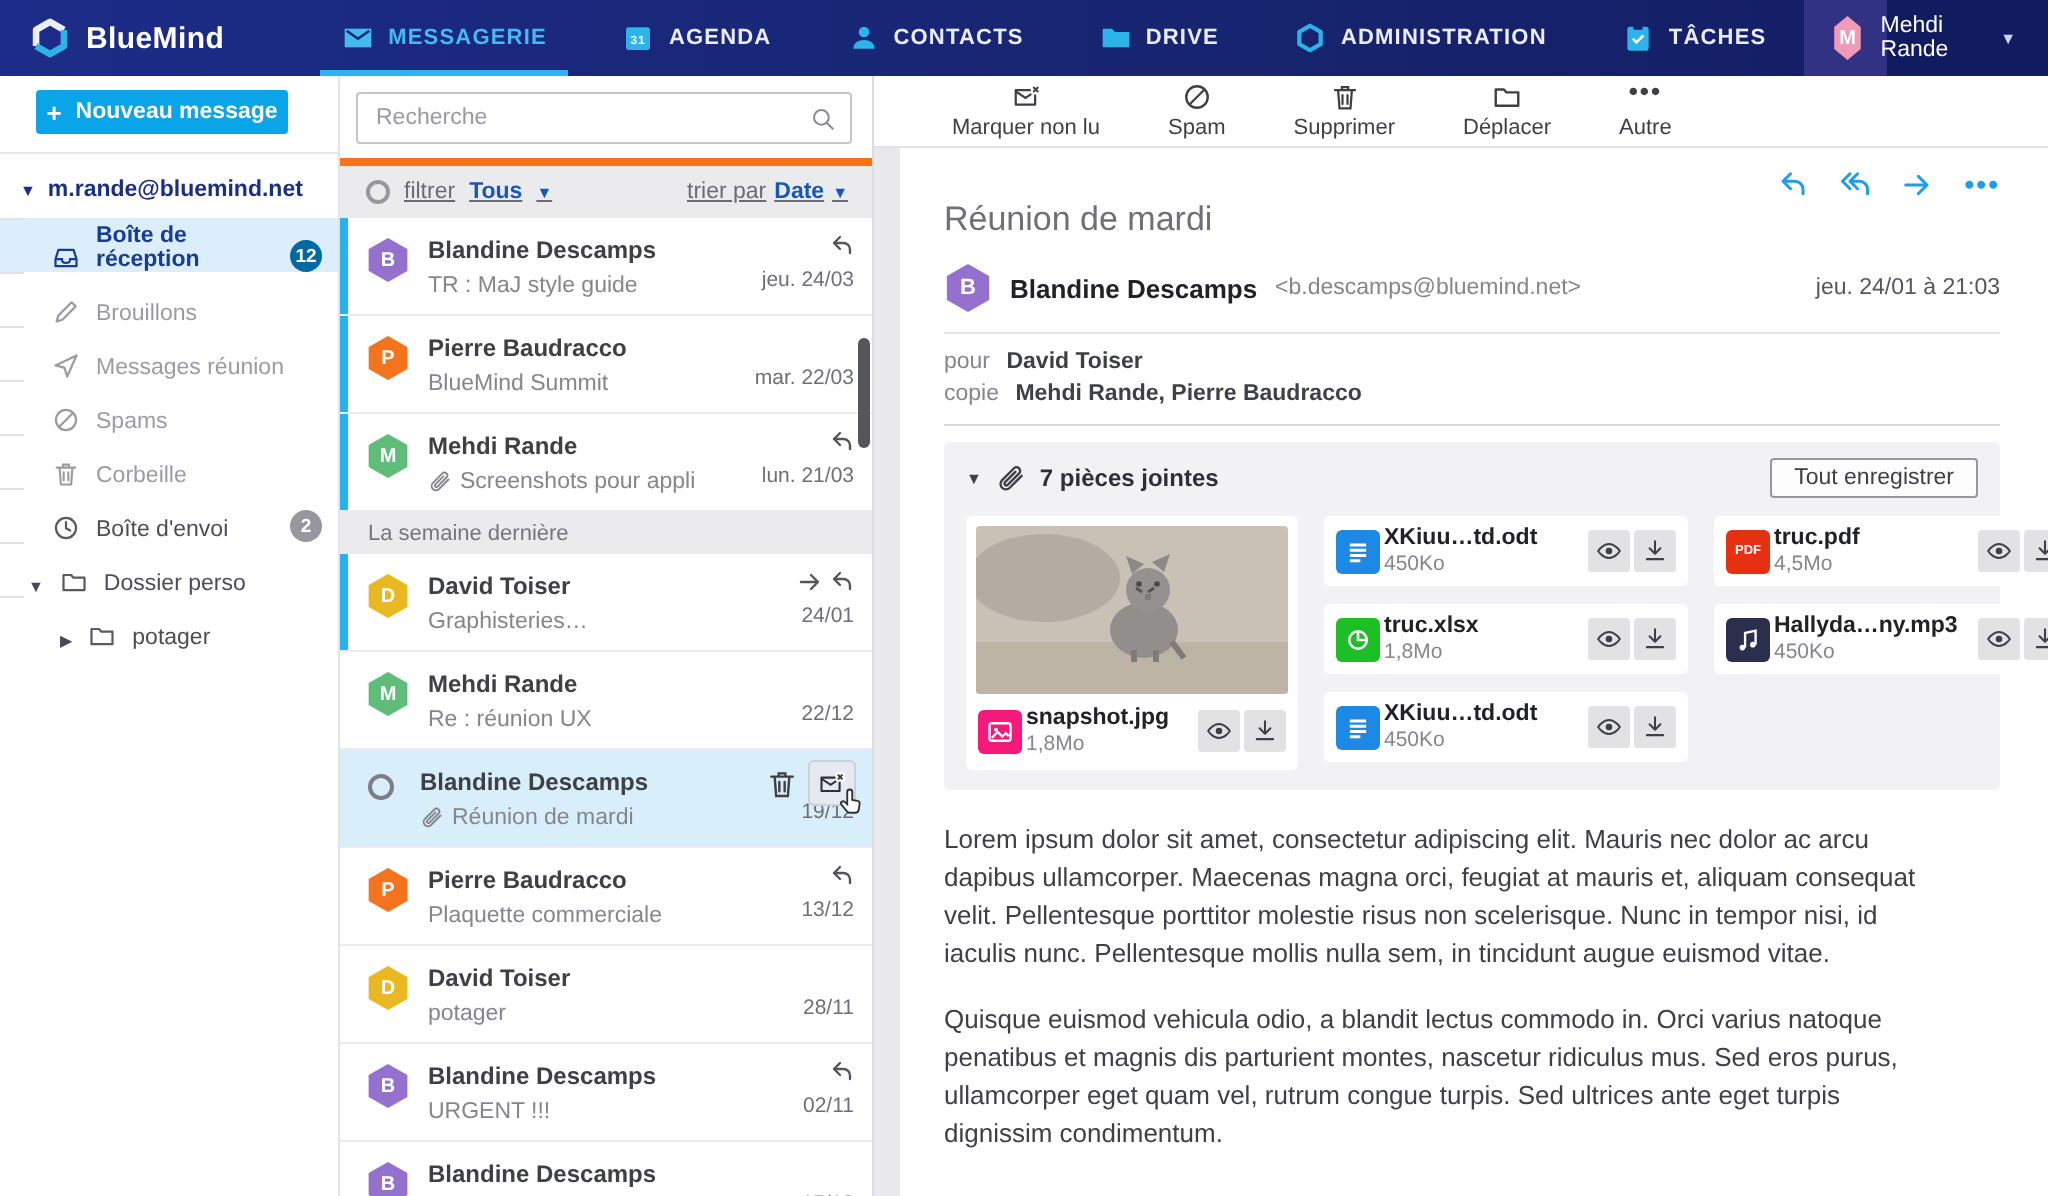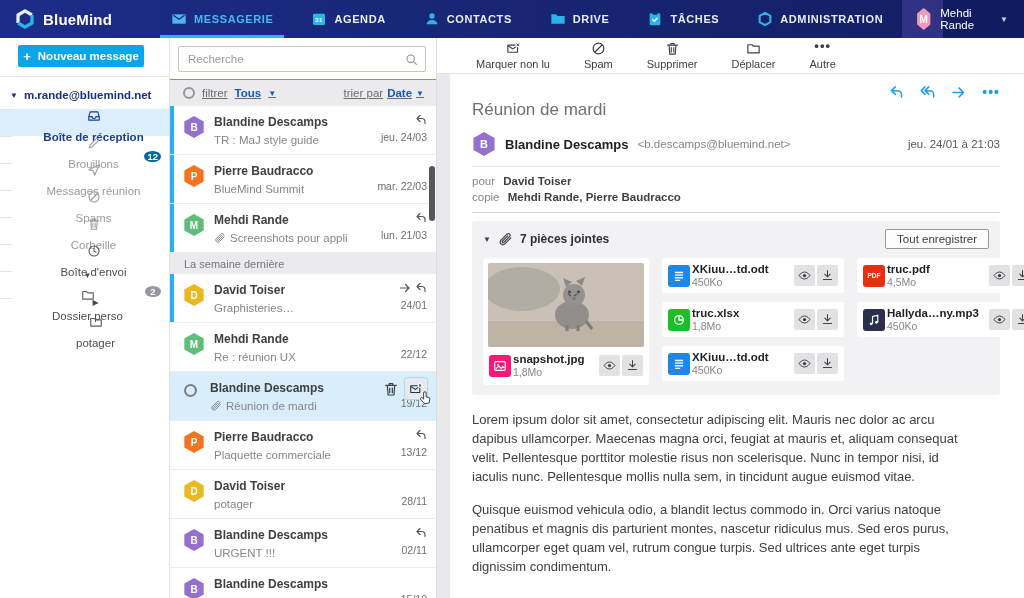--- a/index.html
+++ b/index.html
@@ -34,33 +34,33 @@
   
   .compose { display:flex; align-items:center; gap:7px; margin:7px 0 9px 18px; width:126px; height:22px;
     background:#0aa5e9; color:#fff; border:none; border-radius:2px; font-size:11.5px; font-weight:700;
     font-family:inherit; justify-content:center; cursor:pointer; }
   .compose .plus { font-size:13px; font-weight:700; }
   .sb-sep { border-top:1px solid #e7e7ea; }
   .account { display:flex; align-items:center; gap:6px; padding:12px 8px 8px 10px;
     font-size:11.5px; font-weight:700; color:#1b2f80; cursor:pointer; }
   .caret { font-size:8px; color:#454a55; }
   .account .caret { color:#1b2f80; }
-  .folder { display:flex; align-items:center; gap:8px; height:27px; padding:0 8px 0 26px;
-    font-size:11.5px; color:#9b9ba1; cursor:pointer; position:relative;flex-direction:column; }
+  .folder { display:flex; align-items:flex-end; gap:8px; height:27px; padding:0 8px 0 26px;
+    font-size:11.5px; color:#9b9ba1; cursor:pointer; position:relative; }
   .folder::before { content:""; position:absolute; left:0; top:0; width:12px; border-top:1px solid #e2e2e6; }
   .folder .f-ic { width:14px; height:14px; color:#9b9ba1; flex:0 0 14px; }
   .folder.dark { color:#4d4e55; } .folder.dark .f-ic { color:#5a5b62; }
   .folder.sel { background:#dceefb; color:#163d93; font-weight:700; }
   .folder.sel .f-ic { color:#163d93; }
   .badge { margin-left:auto; min-width:16px; height:16px; border-radius:50%; font-size:9.5px;
     font-weight:700; color:#fff; display:flex; align-items:center; justify-content:center; padding:0 3px; }
   .folder.tree { padding-left:14px; } .folder.tree2 { padding-left:30px; }
 
   
-  .searchrow { padding:8px 10px 7px 8px; border-bottom:1px solid #f97316; position:relative; }
+  .searchrow { padding:8px 10px 7px 8px; border-bottom:4px solid #f97316; position:relative; }
   .searchrow input { width:100%; height:26px; border:1px solid #c5c5cb; border-radius:2px;
     font-size:11.5px; padding:0 28px 0 9px; color:#3f4045; font-family:inherit; outline:none; }
   .searchrow input::placeholder { color:#9a9aa1; }
   .search-ic { position:absolute; right:18px; top:15px; width:13px; height:13px; color:#8b8b92; }
   .filterrow { height:26px; background:#ebebed; display:flex; align-items:center; gap:7px;
     padding:0 12px 0 13px; font-size:11.5px; color:#6b6c72;text-decoration:underline; }
   .sel-circle { width:12px; height:12px; border:2px solid #97979e; border-radius:50%; cursor:pointer; flex:0 0 12px; }
   .blue-b { color:#1757ba; font-weight:700; cursor:pointer; }
   .filterrow .caret { color:#1757ba; }
   .f-right { margin-left:auto; display:flex; gap:4px; align-items:center; }
@@ -242,31 +242,31 @@
         <span>CONTACTS</span>
       </div>
       <div class="tab">
         <svg width="16" height="16" viewBox="0 0 24 24">
             <path d="M2 5h7l2.2 2.5H22V19H2z" fill="#2bb3ea"></path>
           </svg>
         <span>DRIVE</span>
       </div>
       <div class="tab">
         <svg width="16" height="16" viewBox="0 0 24 24">
+            <path d="M12 2.8 20 7.4v9.2L12 21.2 4 16.6V7.4z" fill="none" stroke="#2bb3ea" stroke-width="3.2" stroke-linejoin="round"></path>
+          </svg>
+        <span>ADMINISTRATION</span>
+      </div>
+      <div class="tab">
+        <svg width="16" height="16" viewBox="0 0 24 24">
             <rect x="4" y="3.5" width="16" height="18" rx="2" fill="#2bb3ea"></rect>
             <rect x="8.5" y="1.8" width="7" height="4" rx="1" fill="#17246f"></rect>
             <path d="m8 12.5 2.8 2.8 5.2-5.2" fill="none" stroke="#fff" stroke-width="2"></path>
           </svg>
         <span>TÂCHES</span>
-      </div>
-      <div class="tab">
-        <svg width="16" height="16" viewBox="0 0 24 24">
-            <path d="M12 2.8 20 7.4v9.2L12 21.2 4 16.6V7.4z" fill="none" stroke="#2bb3ea" stroke-width="3.2" stroke-linejoin="round"></path>
-          </svg>
-        <span>ADMINISTRATION</span>
       </div>
     </nav>
     <div class="nav-user">
       <span class="uavatar" style="background-color: rgb(239, 154, 182);">M</span>
       <span>Mehdi Rande</span>
       <span class="ucaret">▼</span>
     </div>
   </header>
 
   <div class="main">

